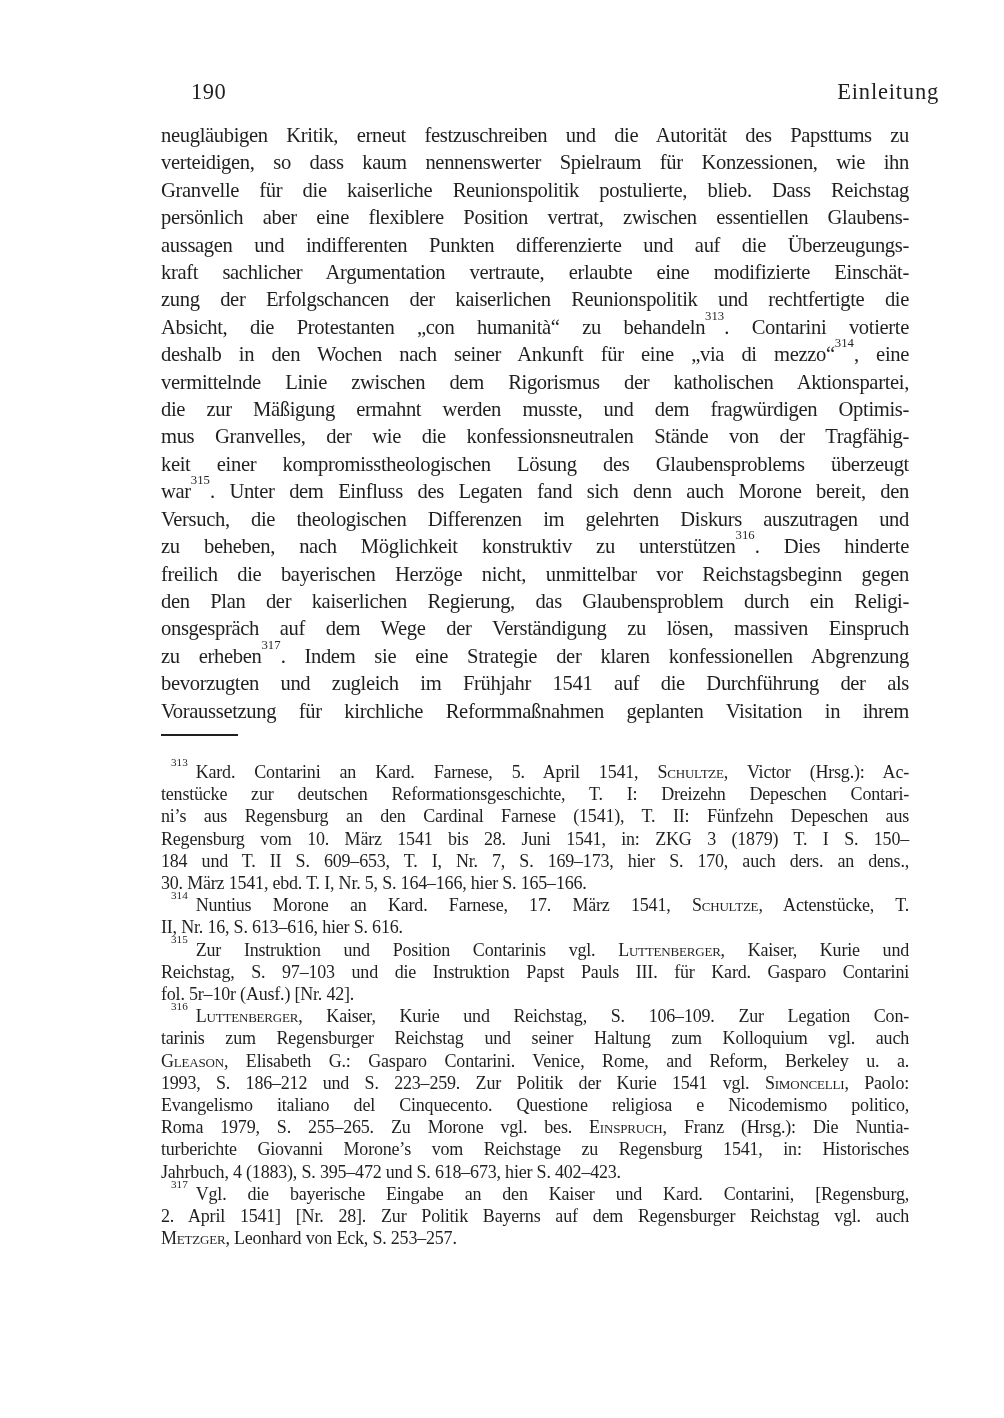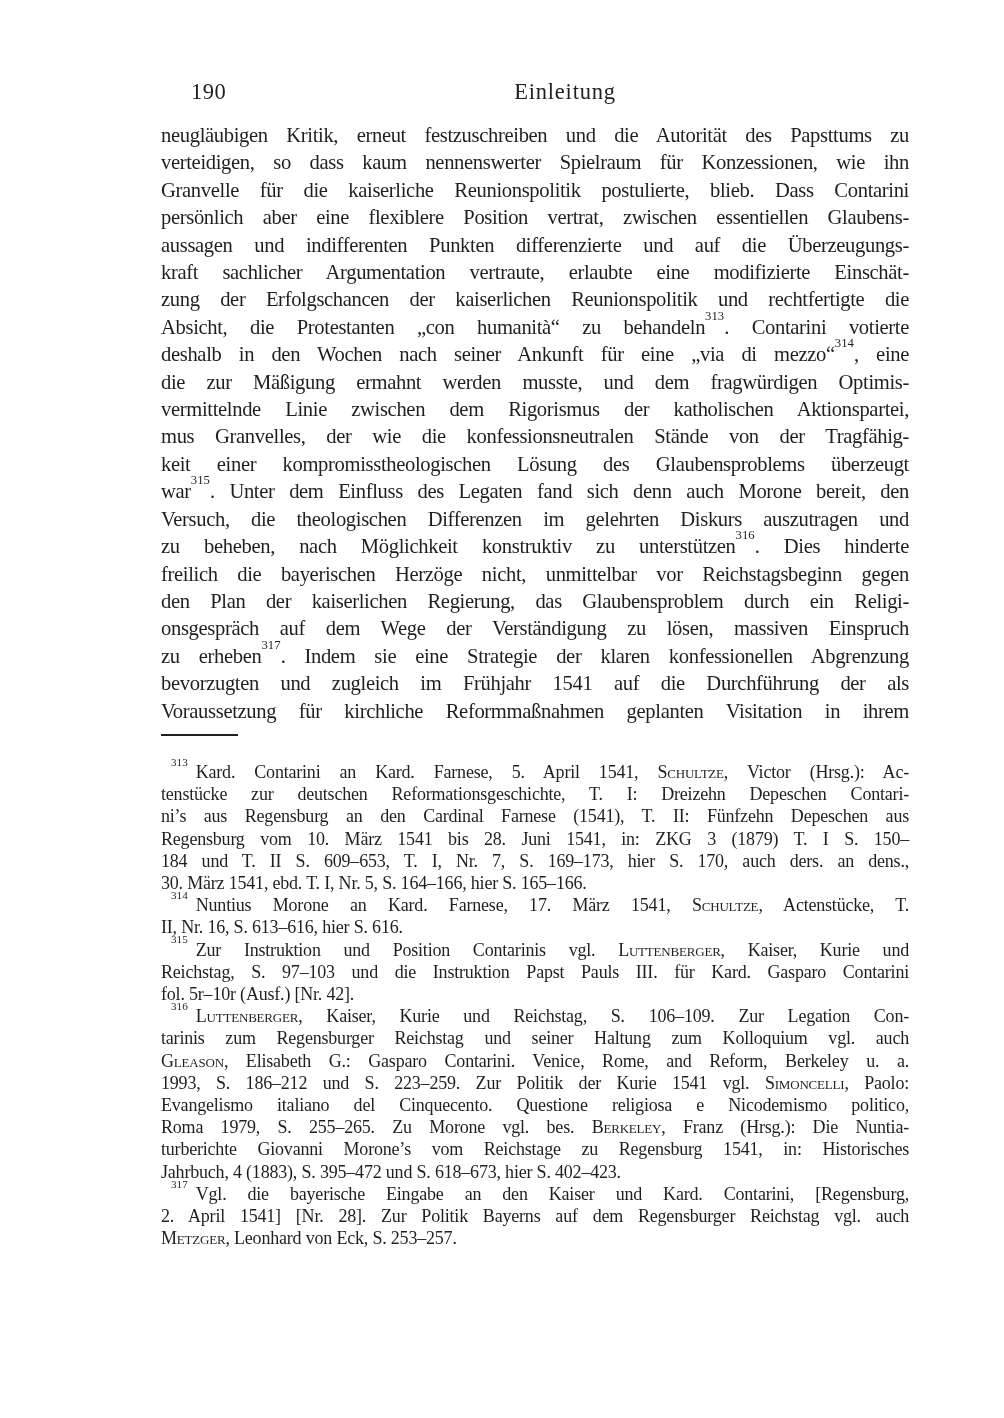--- a/index.html
+++ b/index.html
@@ -22,21 +22,21 @@
     line-height: 26px;
     margin-left: 30px;
   }
   .page-number {
     position: absolute;
     left: 0; top: 0;
     letter-spacing: 0.5px;
   }
   .running-title {
     display: block;
-    text-align: center;
+    text-align: right;
     letter-spacing: 0.8px;
   }
   .body-text {
     position: absolute;
     top: 122px;
     left: 161px;
     width: 748px;
     font-size: 20.6px;
     line-height: 27.4px;
     letter-spacing: -0.35px;
@@ -77,29 +77,29 @@
 
 <div class="page">
   <header class="pagehead">
     <span class="page-number">190</span>
     <span class="running-title">Einleitung</span>
   </header>
 
   <main class="body-text">
       <div class="line just">neugläubigen Kritik, erneut festzuschreiben und die Autorität des Papsttums zu</div>
       <div class="line just">verteidigen, so dass kaum nennenswerter Spielraum für Konzessionen, wie ihn</div>
-      <div class="line just">Granvelle für die kaiserliche Reunionspolitik postulierte, blieb. Dass Contarini</div>
+      <div class="line just">Granvelle für die kaiserliche Reunionspolitik postulierte, blieb. Dass Reichstag</div>
       <div class="line just">persönlich aber eine flexiblere Position vertrat, zwischen essentiellen Glaubens-</div>
       <div class="line just">aussagen und indifferenten Punkten differenzierte und auf die Überzeugungs-</div>
       <div class="line just">kraft sachlicher Argumentation vertraute, erlaubte eine modifizierte Einschät-</div>
       <div class="line just">zung der Erfolgschancen der kaiserlichen Reunionspolitik und rechtfertigte die</div>
       <div class="line just">Absicht, die Protestanten „con humanità“ zu behandeln<sup>313</sup>. Contarini votierte</div>
       <div class="line just">deshalb in den Wochen nach seiner Ankunft für eine „via di mezzo“<sup>314</sup>, eine</div>
+      <div class="line just">vermittelnde Linie zwischen dem Rigorismus der katholischen Aktionspartei,</div>
       <div class="line just">die zur Mäßigung ermahnt werden musste, und dem fragwürdigen Optimis-</div>
-      <div class="line just">vermittelnde Linie zwischen dem Rigorismus der katholischen Aktionspartei,</div>
       <div class="line just">mus Granvelles, der wie die konfessionsneutralen Stände von der Tragfähig-</div>
       <div class="line just">keit einer kompromisstheologischen Lösung des Glaubensproblems überzeugt</div>
       <div class="line just">war<sup>315</sup>. Unter dem Einfluss des Legaten fand sich denn auch Morone bereit, den</div>
       <div class="line just">Versuch, die theologischen Differenzen im gelehrten Diskurs auszutragen und</div>
       <div class="line just">zu beheben, nach Möglichkeit konstruktiv zu unterstützen<sup>316</sup>. Dies hinderte</div>
       <div class="line just">freilich die bayerischen Herzöge nicht, unmittelbar vor Reichstagsbeginn gegen</div>
       <div class="line just">den Plan der kaiserlichen Regierung, das Glaubensproblem durch ein Religi-</div>
       <div class="line just">onsgespräch auf dem Wege der Verständigung zu lösen, massiven Einspruch</div>
       <div class="line just">zu erheben<sup>317</sup>. Indem sie eine Strategie der klaren konfessionellen Abgrenzung</div>
       <div class="line just">bevorzugten und zugleich im Frühjahr 1541 auf die Durchführung der als</div>
@@ -125,21 +125,21 @@
         <div class="line just first"><sup>315</sup>Zur Instruktion und Position Contarinis vgl. <span class="sc">Luttenberger</span>, Kaiser, Kurie und</div>
         <div class="line just">Reichstag, S. 97–103 und die Instruktion Papst Pauls III. für Kard. Gasparo Contarini</div>
         <div class="line">fol. 5r–10r (Ausf.) [Nr. 42].</div>
       </div>
       <div class="fn">
         <div class="line just first"><sup>316</sup><span class="sc">Luttenberger</span>, Kaiser, Kurie und Reichstag, S. 106–109. Zur Legation Con-</div>
         <div class="line just">tarinis zum Regensburger Reichstag und seiner Haltung zum Kolloquium vgl. auch</div>
         <div class="line just"><span class="sc">Gleason</span>, Elisabeth G.: Gasparo Contarini. Venice, Rome, and Reform, Berkeley u. a.</div>
         <div class="line just">1993, S. 186–212 und S. 223–259. Zur Politik der Kurie 1541 vgl. <span class="sc">Simoncelli</span>, Paolo:</div>
         <div class="line just">Evangelismo italiano del Cinquecento. Questione religiosa e Nicodemismo politico,</div>
-        <div class="line just">Roma 1979, S. 255–265. Zu Morone vgl. bes. <span class="sc">Berkeley</span>, Franz (Hrsg.): Die Nuntia-</div>
+        <div class="line just">Roma 1979, S. 255–265. Zu Morone vgl. bes. <span class="sc">Einspruch</span>, Franz (Hrsg.): Die Nuntia-</div>
         <div class="line just">turberichte Giovanni Morone’s vom Reichstage zu Regensburg 1541, in: Historisches</div>
         <div class="line">Jahrbuch, 4 (1883), S. 395–472 und S. 618–673, hier S. 402–423.</div>
       </div>
       <div class="fn">
         <div class="line just first"><sup>317</sup>Vgl. die bayerische Eingabe an den Kaiser und Kard. Contarini, [Regensburg,</div>
         <div class="line just">2. April 1541] [Nr. 28]. Zur Politik Bayerns auf dem Regensburger Reichstag vgl. auch</div>
         <div class="line"><span class="sc">Metzger</span>, Leonhard von Eck, S. 253–257.</div>
       </div>
     </section>
 </div>

